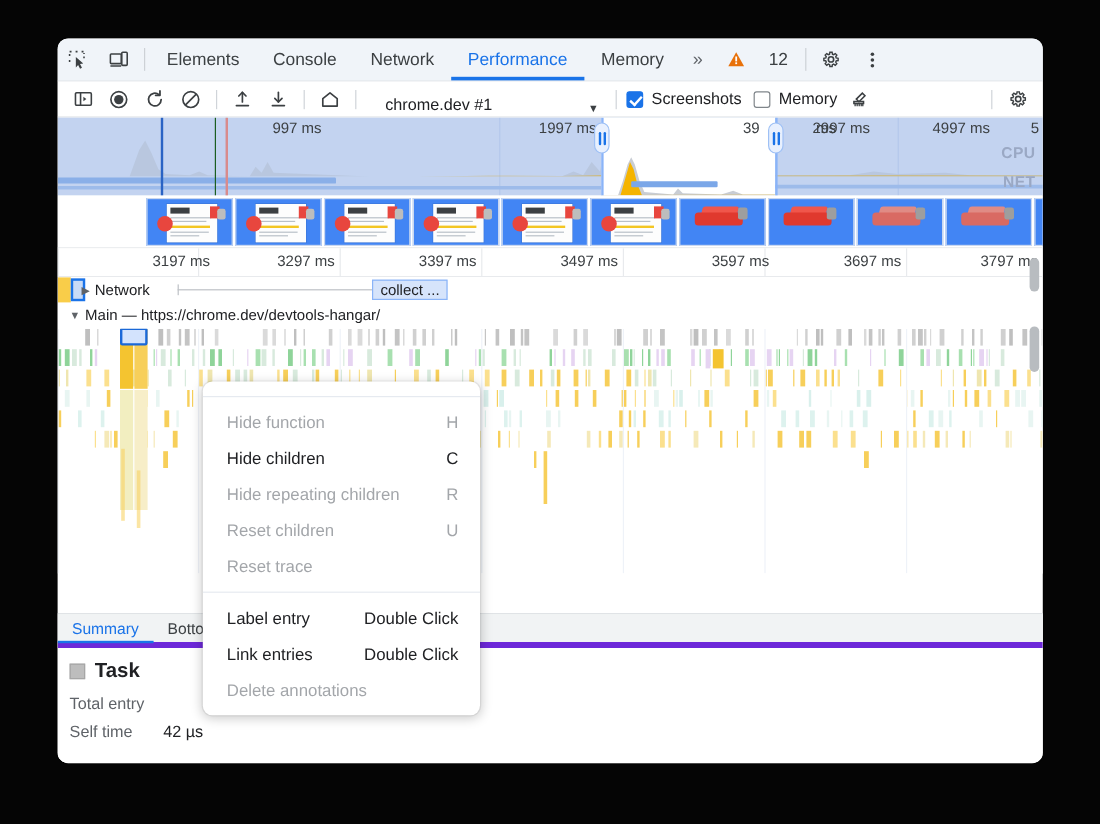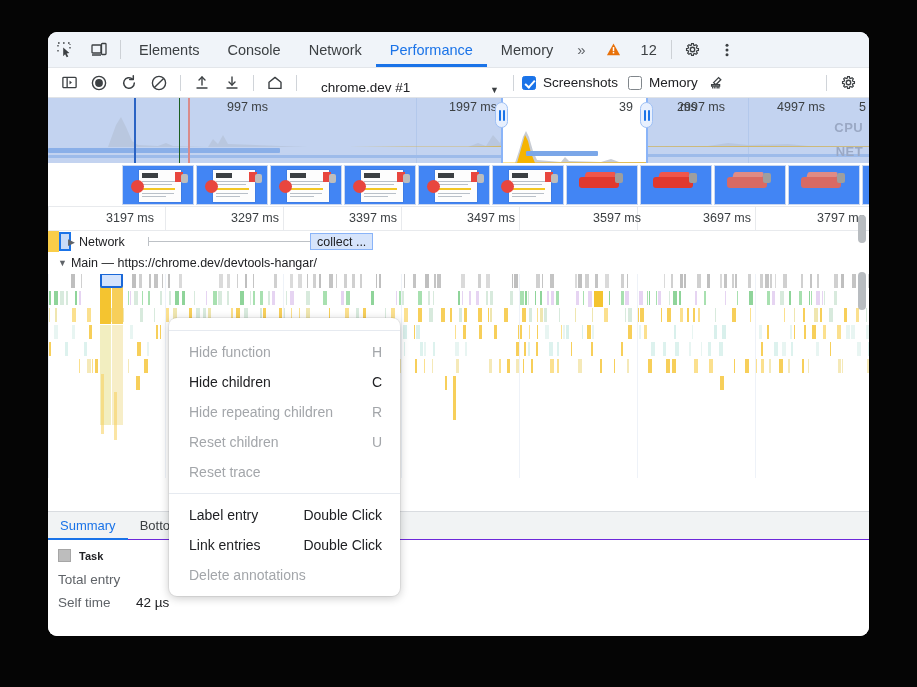--- a/index.html
+++ b/index.html
@@ -193,30 +193,30 @@
     position:absolute; background:#d3e3fd; border:2px solid #1a68d8; border-radius:2px; z-index:2;
   }
 
   
   #bottom {
     position:absolute; left:0; right:0; bottom:0; height: 125px;
     background:#fff; border-top:1px solid #d9dce0;
   }
   #btabs {
     height:28px; background:#f1f3f4; display:flex; align-items:stretch;
-    border-bottom:1px solid #6d28d9;
+    border-bottom:5px solid #6d28d9;
   }
   .btab {
     display:flex; align-items:center; padding:0 12px;
     font-size:13px; color:#3c4043; cursor:pointer; position:relative; white-space:nowrap;
   }
   .btab.active { color:#1a73e8; }
   .btab.active::after{ content:""; position:absolute; left:0; right:0; bottom:-1px; height:2px; background:#1a73e8;}
   #bbody { position:relative; padding: 9px 0 0 10px; font-size:13px; color:#202124;}
-  .sum-title { display:flex; align-items:center; gap:8px; font-size:11px; font-weight:bold; color:#202124; margin-bottom:6px;}
+  .sum-title { display:flex; align-items:center; gap:8px; font-size:17px; font-weight:bold; color:#202124; margin-bottom:6px;}
   .sw { width:13px; height:13px; background:#bdbdbd; border:1px solid #a6a6a6;}
   .sum-row { display:flex; align-items:center; height:23px; font-size:13.5px;}
   .sum-key { width:78px; color:#5f6368; }
   .sum-val { color:#202124; }
 
   
   #ctxmenu {
     position:absolute;
     left: 121px; top: 286px;
     width: 231px;
@@ -546,21 +546,21 @@
     </div>
 
     <div id="timeruler">
       <div class="tr-tick" style="left:0px"></div>
       <div class="tr-tick" style="left:117px"></div>
       <div class="tr-tick" style="left:235px"></div>
       <div class="tr-tick" style="left:353px"></div>
       <div class="tr-tick" style="left:471px"></div>
       <div class="tr-tick" style="left:589px"></div>
       <div class="tr-tick" style="left:707px"></div>
-      <div class="tr-lbl" style="left:110px">3197 ms</div>
+      <div class="tr-lbl" style="left:131px">3197 ms</div>
       <div class="tr-lbl" style="left:235px">3297 ms</div>
       <div class="tr-lbl" style="left:353px">3397 ms</div>
       <div class="tr-lbl" style="left:471px">3497 ms</div>
       <div class="tr-lbl" style="left:597px">3597 ms</div>
       <div class="tr-lbl" style="left:707px">3697 ms</div>
       <div class="tr-lbl" style="left:821px">3797 ms</div>
     </div>
 
     <div id="tracks">
 

